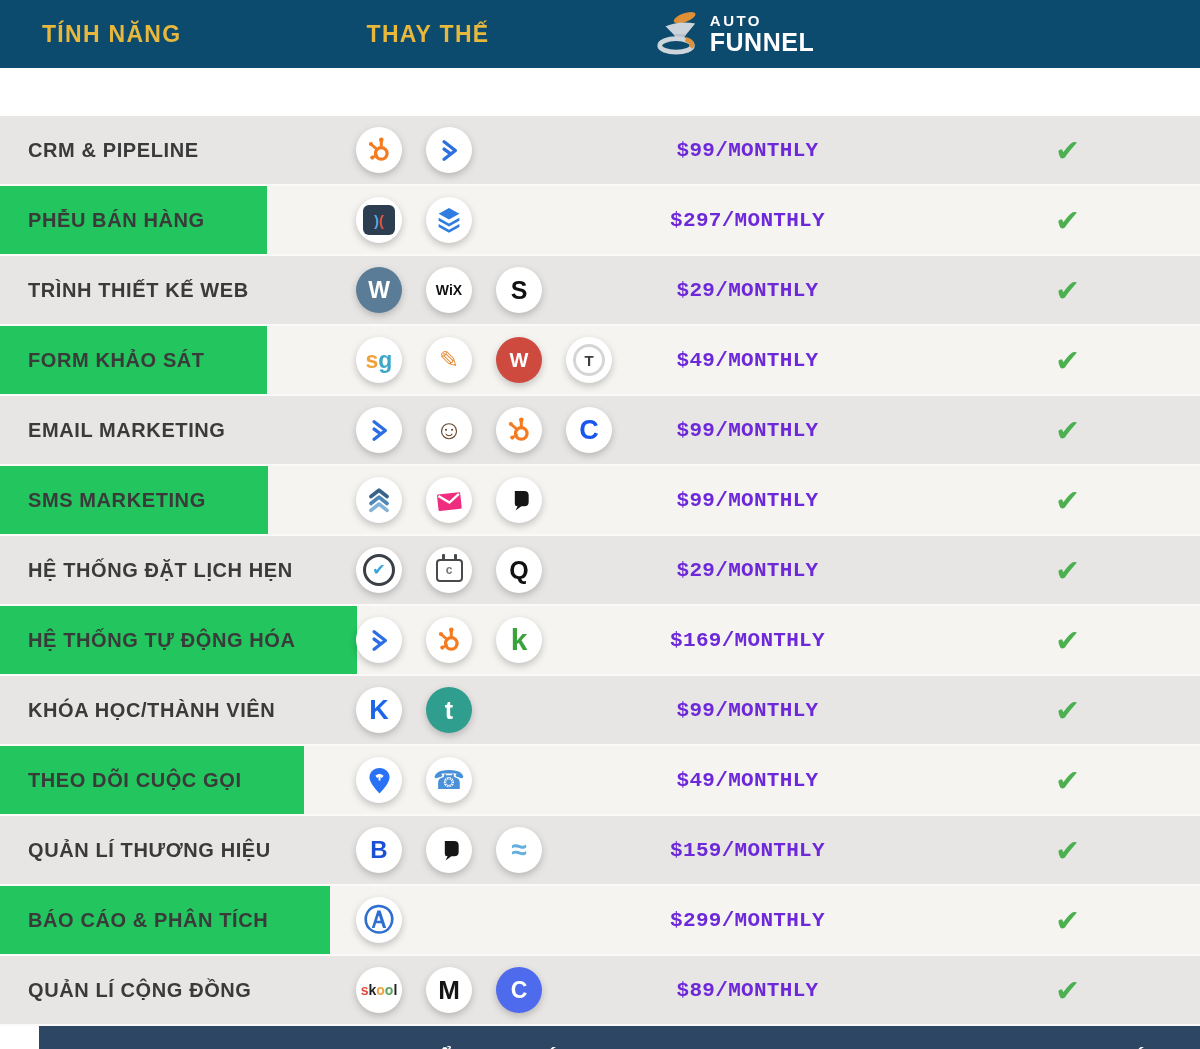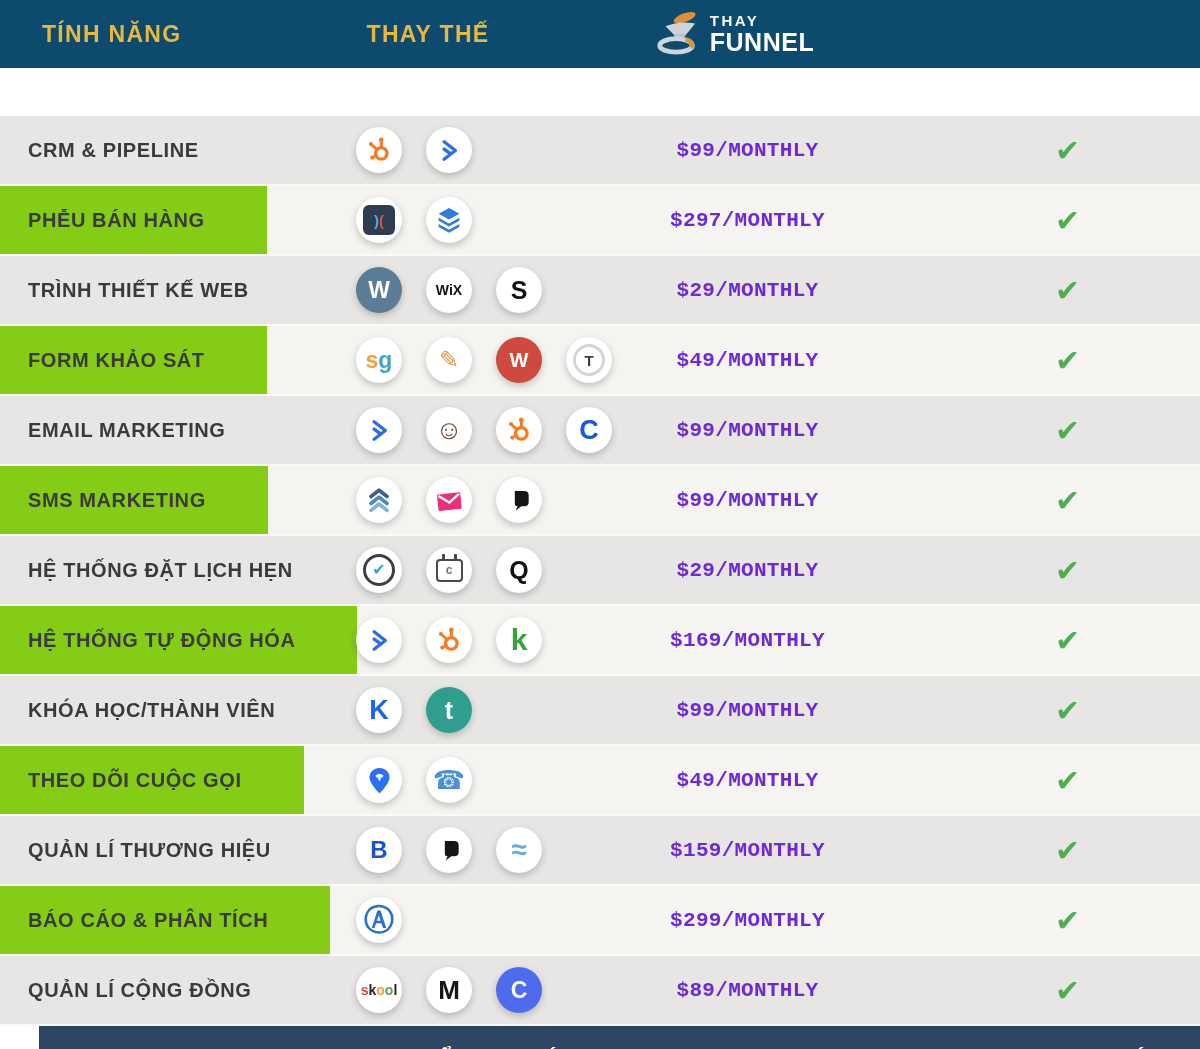--- a/index.html
+++ b/index.html
@@ -16,21 +16,21 @@
   .logo-top{font-size:15px;font-weight:700;letter-spacing:2.5px;}
   .logo-bottom{font-size:25px;font-weight:700;letter-spacing:0.5px;}
 
   
   .tbody{flex:1;display:flex;flex-direction:column;margin-top:48px;}
   .row{height:70px;min-height:70px;display:grid;grid-template-columns:350px 270px 255px 325px;align-items:stretch;box-sizing:border-box;border-bottom:2px solid #fbfaf8;}
   .row.odd{background:#e8e6e4;}
   .row.even{background:#f5f4f1;}
   .feature-cell{display:flex;align-items:stretch;}
   .band{display:flex;align-items:center;padding:0 62px 0 28px;}
-  .band.lit{background:#84cc16;justify-content:flex-end;}
+  .band.lit{background:#22c55e;justify-content:flex-end;}
   .feature-label{font-size:20px;font-weight:700;color:#3a3a3a;letter-spacing:0.6px;white-space:nowrap;}
   .icons-cell{display:flex;align-items:center;padding-left:6px;gap:24px;}
   .icon{width:46px;height:46px;min-width:46px;border-radius:50%;background:#ffffff;box-shadow:0 3px 7px rgba(40,40,40,0.25);display:flex;align-items:center;justify-content:center;font-weight:700;font-size:22px;line-height:1;overflow:hidden;}
   .icon svg{display:block;}
   .inner-box{width:32px;height:30px;border-radius:6px;display:flex;align-items:center;justify-content:center;font-size:15px;line-height:1;}
   .ring{width:32px;height:32px;box-sizing:border-box;border:3px solid #383d42;border-radius:50%;display:flex;align-items:center;justify-content:center;font-size:16px;line-height:1;}
   .cal{width:27px;height:23px;box-sizing:border-box;border:2.5px solid #4a4a4a;border-radius:4px;position:relative;display:flex;align-items:center;justify-content:center;font-size:12px;color:#777;}
   .cal::before,.cal::after{content:"";position:absolute;top:-7px;width:3px;height:6px;background:#4a4a4a;border-radius:1px;}
   .cal::before{left:4px;}
   .cal::after{right:4px;}
@@ -56,21 +56,21 @@
       <span class="logo-icon">
         <svg width="50" height="46" viewBox="0 0 52 48">
           <ellipse cx="34" cy="9" rx="12" ry="4.5" fill="#df8f35" transform="rotate(-20 34 9)"></ellipse>
           <path d="M14 18 Q28 12 45 15 L36 26 Q28 29 22 26 Z" fill="#ccd3da"></path>
           <path d="M22 26 L36 26 L32 32 L26 32 Z" fill="#b9c1c9"></path>
           <ellipse cx="25" cy="38" rx="17" ry="7" fill="none" stroke="#cdd4db" stroke-width="5"></ellipse>
           <path d="M35 31.6 A17 7 0 0 1 40 40" stroke="#dd9138" stroke-width="5" fill="none"></path>
         </svg>
       </span>
       <span class="logo-text">
-        <span class="logo-top">THAY</span>
+        <span class="logo-top">AUTO</span>
         <span class="logo-bottom">FUNNEL</span>
       </span>
     </div>
   </header>
 
   <div class="tbody">
       <div class="row odd">
         <div class="feature-cell">
           <div class="band">
             <span class="feature-label">CRM &amp; PIPELINE</span>

